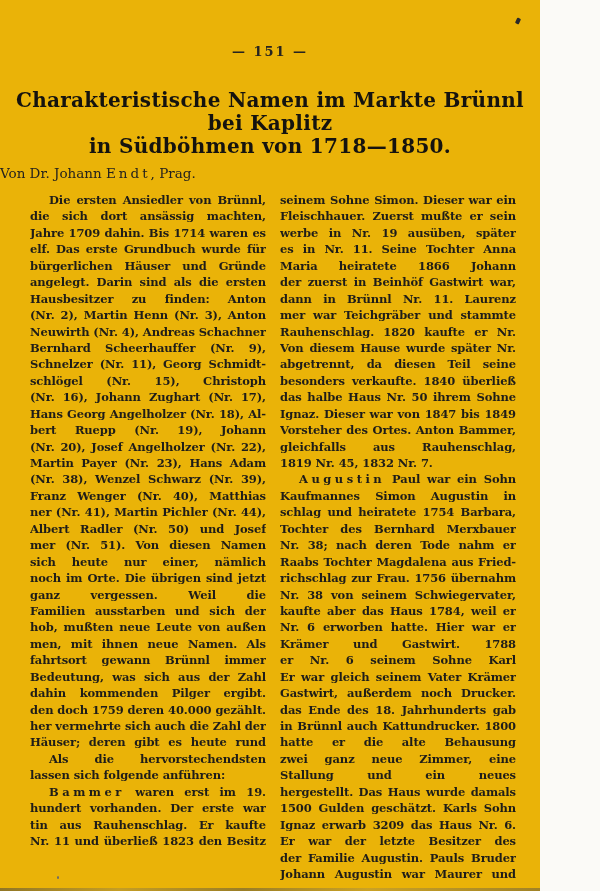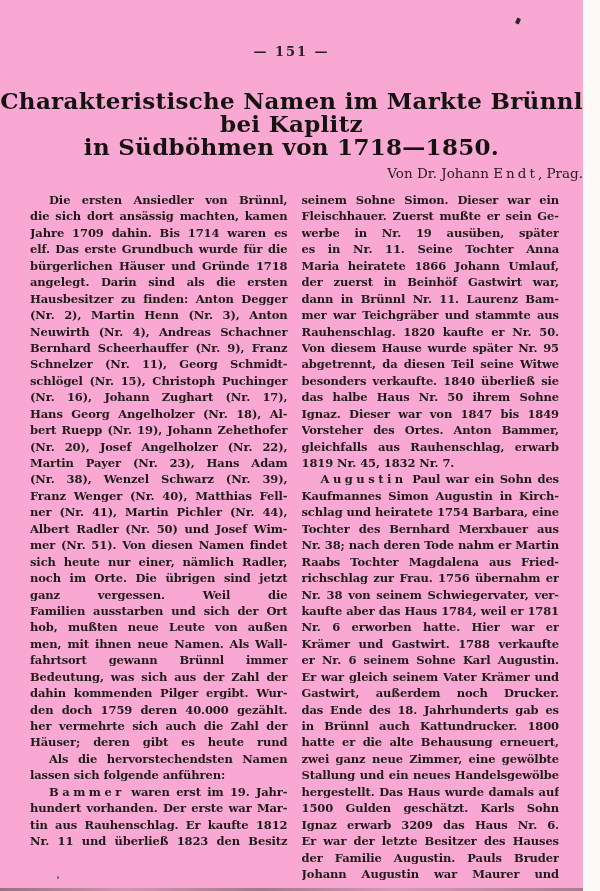--- a/index.html
+++ b/index.html
@@ -2,47 +2,47 @@
 <html lang="de"><head>
 <meta charset="utf-8">
 <style>
   html, body {
     margin: 0;
     padding: 0;
     background: #fbfaf7;
   }
   .page {
     position: relative;
-    width: 583px;
+    width: 540px;
     height: 891px;
-    background: #f9a8d4;
+    background: #eab308;
     overflow: hidden;
     font-family: "DejaVu Serif", "Liberation Serif", serif;
     color: #1e1c19;
   }
   .page-number {
     text-align: center;
     padding-top: 44px;
     font-size: 13px;
     font-weight: bold;
     letter-spacing: 2px;
     color: #262420;
   }
   .article-title {
     margin-top: 30px;
     text-align: center;
     font-weight: bold;
-    font-size: 23px;
+    font-size: 20px;
     line-height: 23px;
     letter-spacing: 0.3px;
     color: #15130f;
   }
   .byline {
     margin-top: 7px;
-    text-align: right;
+    text-align: left;
     font-size: 13.5px;
     color: #24221e;
   }
   .byline .spaced-name { letter-spacing: 3px; }
   .columns {
     display: flex;
     gap: 14px;
     padding: 0 24px 0 30px;
     margin-top: 11px;
   }

